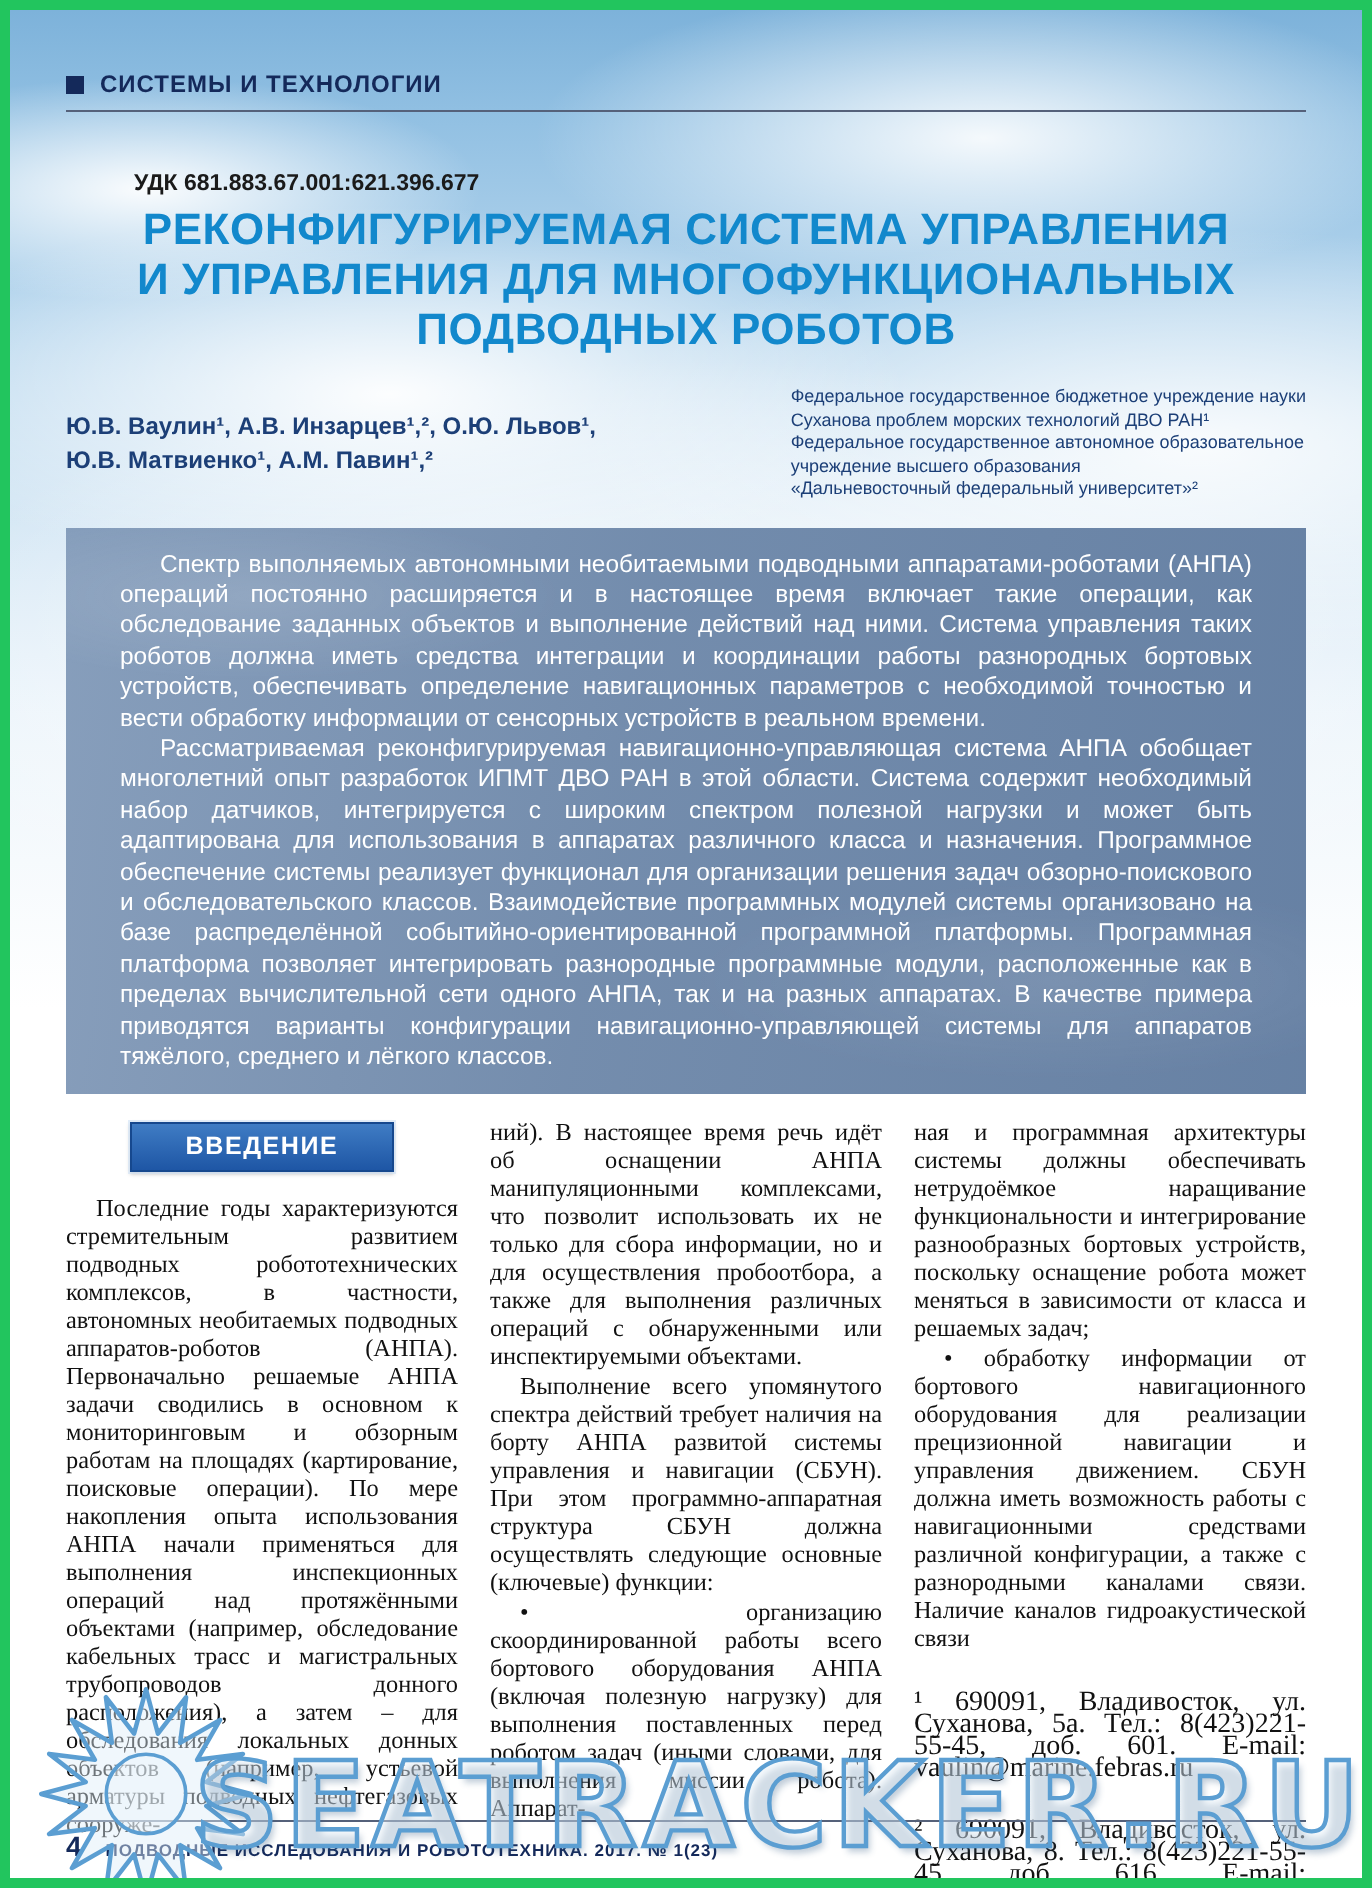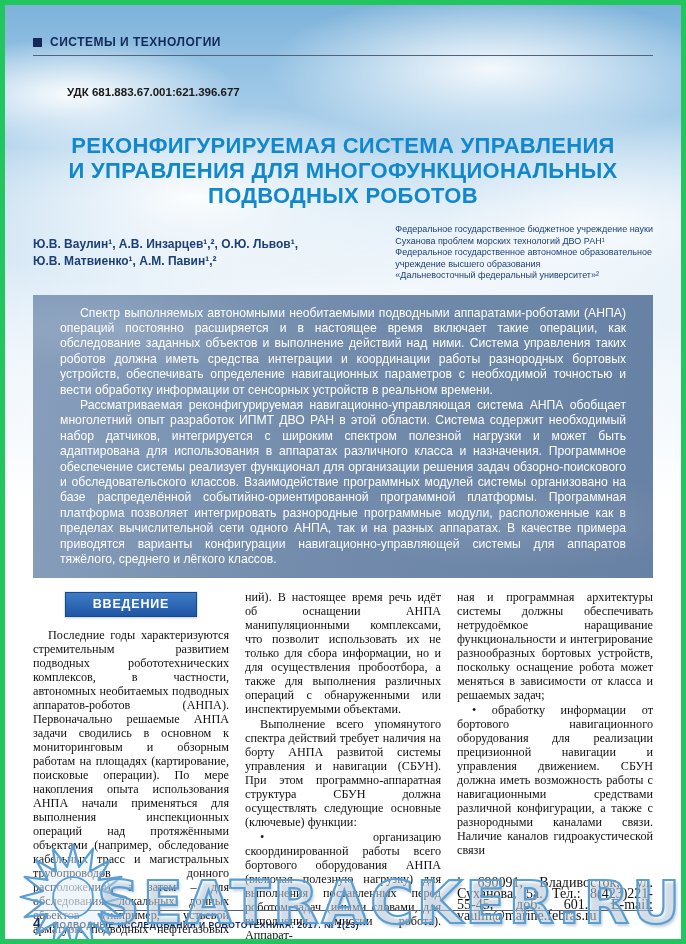--- a/index.html
+++ b/index.html
@@ -31,21 +31,21 @@
   }
   .rubric-rule { border-top:1.5px solid #55617a; margin-top:6px; }
 
   
   .udk {
     margin:30px 0 0 34px;
     font-family:"Liberation Sans", sans-serif; font-size:11.5px; font-weight:bold; color:#1a1a1a;
   }
 
   
-  .title { margin-top:35px; text-align:center; }
+  .title { margin-top:4px; text-align:center; }
   .title-line {
     display:block; font-family:"Liberation Sans", sans-serif;
     font-size:22px; line-height:25px; font-weight:bold; color:#1288cc; letter-spacing:.3px;
   }
 
   
   .byline { display:flex; justify-content:space-between; align-items:center; margin-top:16px; }
   .authors {
     font-family:"Liberation Sans", sans-serif; font-size:12px; font-weight:bold;
     color:#1c3f77; line-height:17px; white-space:nowrap;

